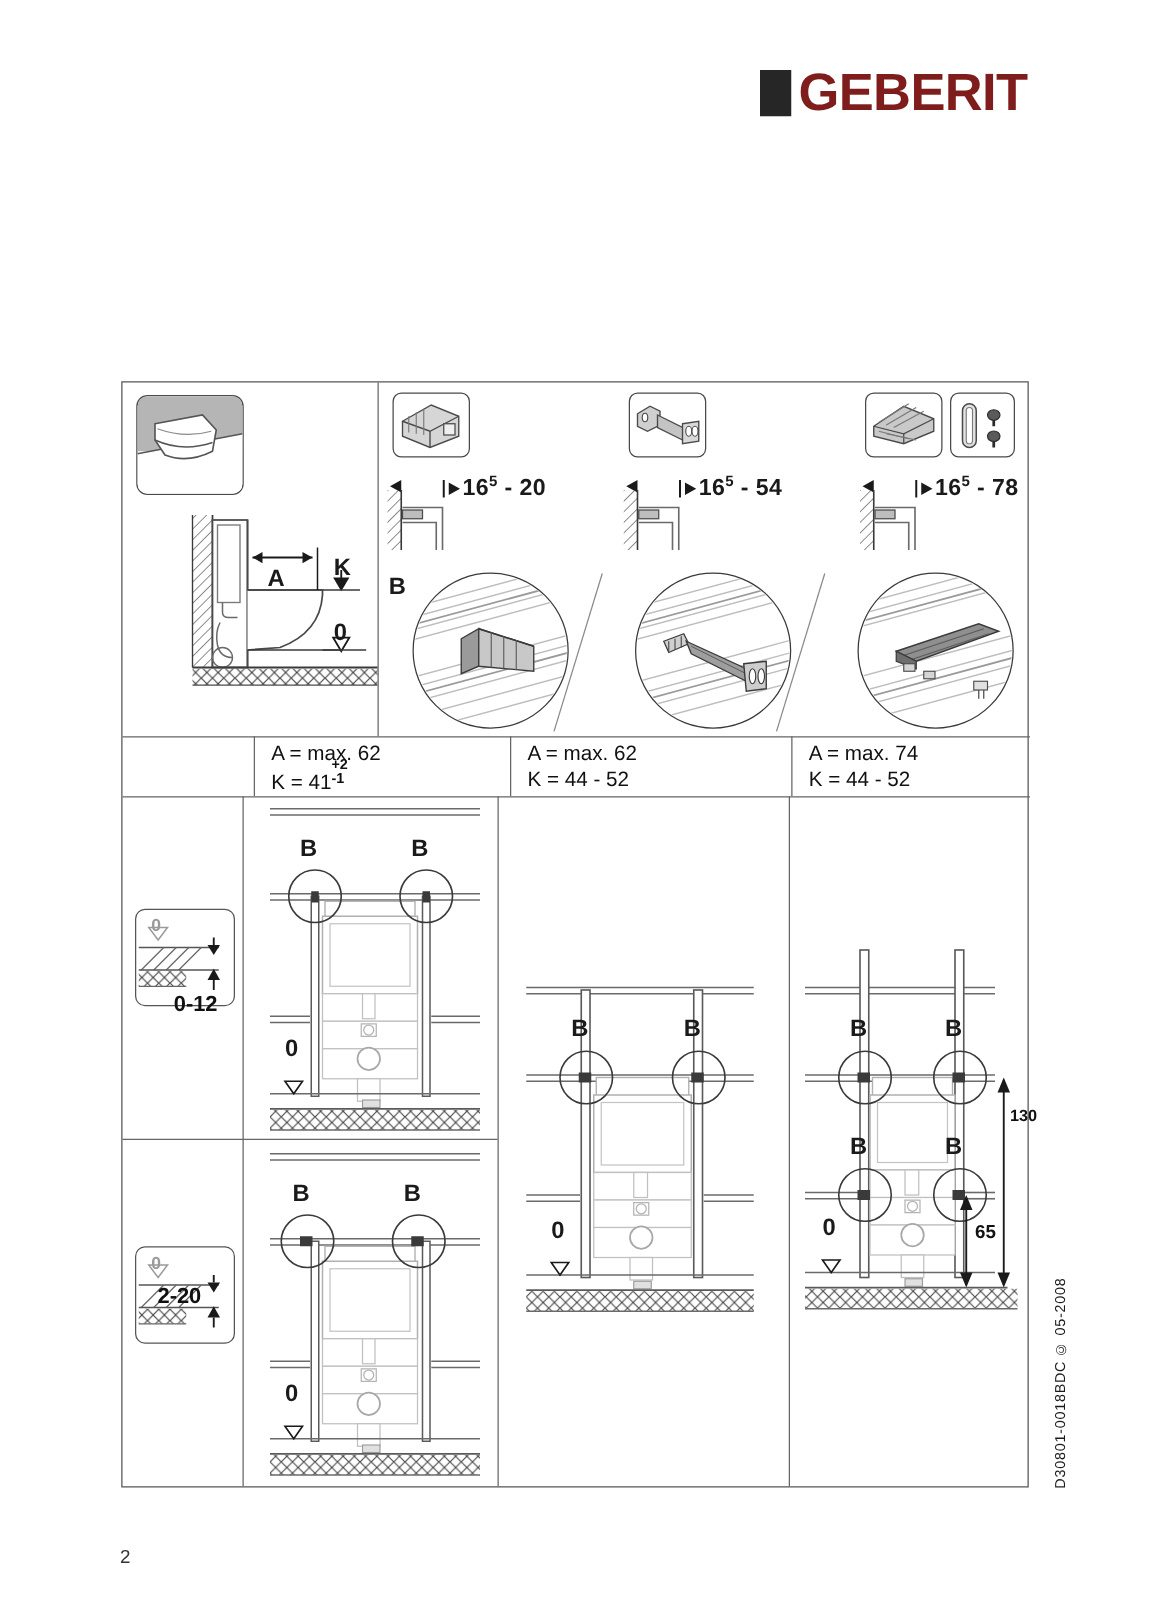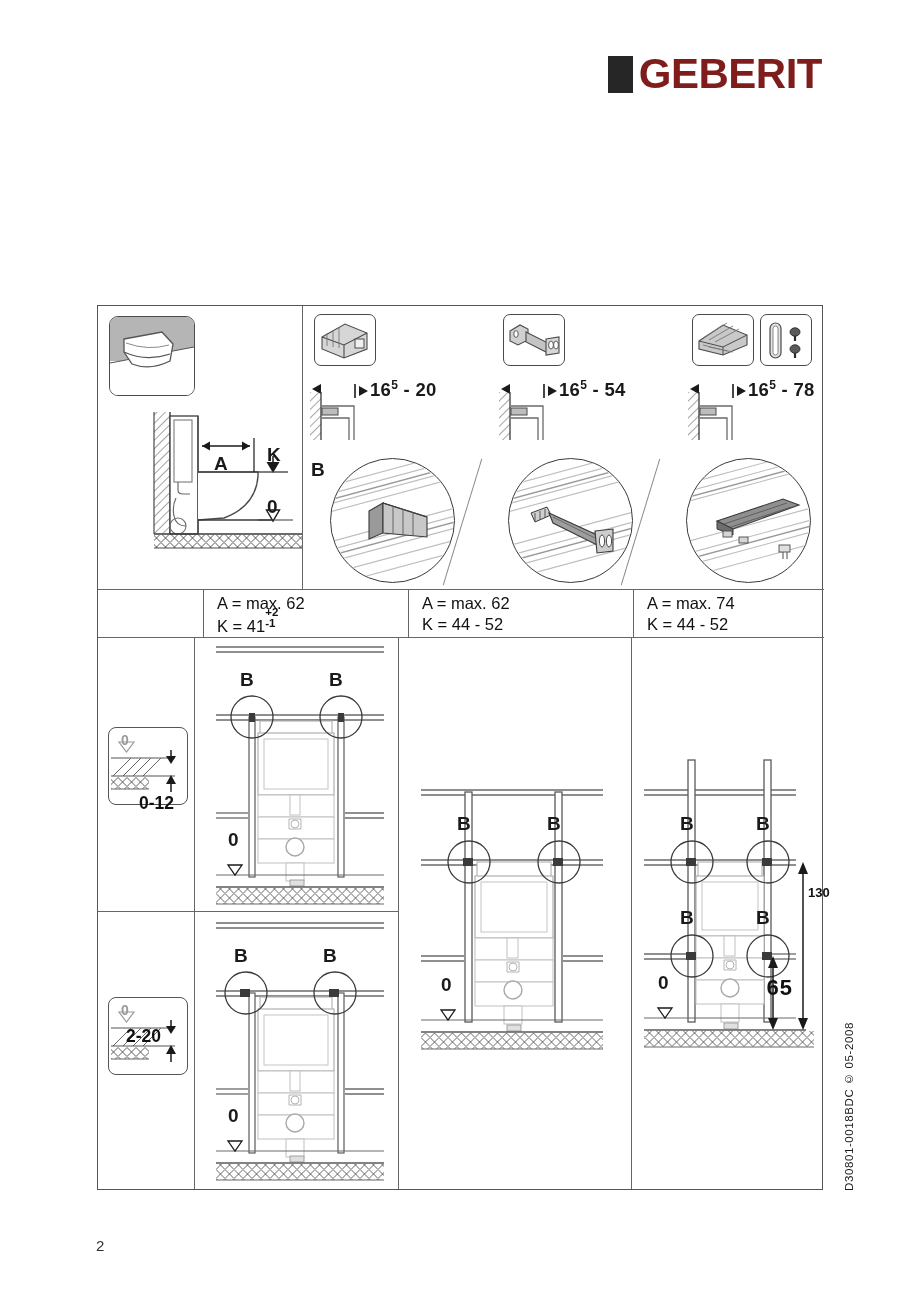--- a/index.html
+++ b/index.html
@@ -679,20 +679,20 @@
         <line x1="137" y1="186" x2="137" y2="256" stroke="#1a1a1a" stroke-width="1.5"></line>
         <path d="M132 196 L142 196 L137 184 Z" fill="#1a1a1a"></path>
         <path d="M132 246 L142 246 L137 258 Z" fill="#1a1a1a"></path>
       </svg>
       <span class="letter" style="left:44px;top:41px;">B</span>
       <span class="letter" style="left:120px;top:41px;">B</span>
       <span class="letter" style="left:44px;top:135px;">B</span>
       <span class="letter" style="left:120px;top:135px;">B</span>
       <span class="num-lab" style="left:22px;top:200px;">0</span>
       <span style="position:absolute;left:172px;top:113px;font-size:13px;font-weight:bold;color:#111;">130</span>
-      <span style="position:absolute;left:130px;top:205px;font-size:22px;font-weight:bold;color:#111;font-family:Liberation Mono, monospace;">65</span>
+      <span style="position:absolute;left:144px;top:205px;font-size:15px;font-weight:bold;color:#111;">65</span>
     </div>
 
   </div>
 </div>
 
 <div id="doc-code">D30801-0018BDC © 05-2008</div>
 <div id="page-number">2</div>
 
 </body></html>

